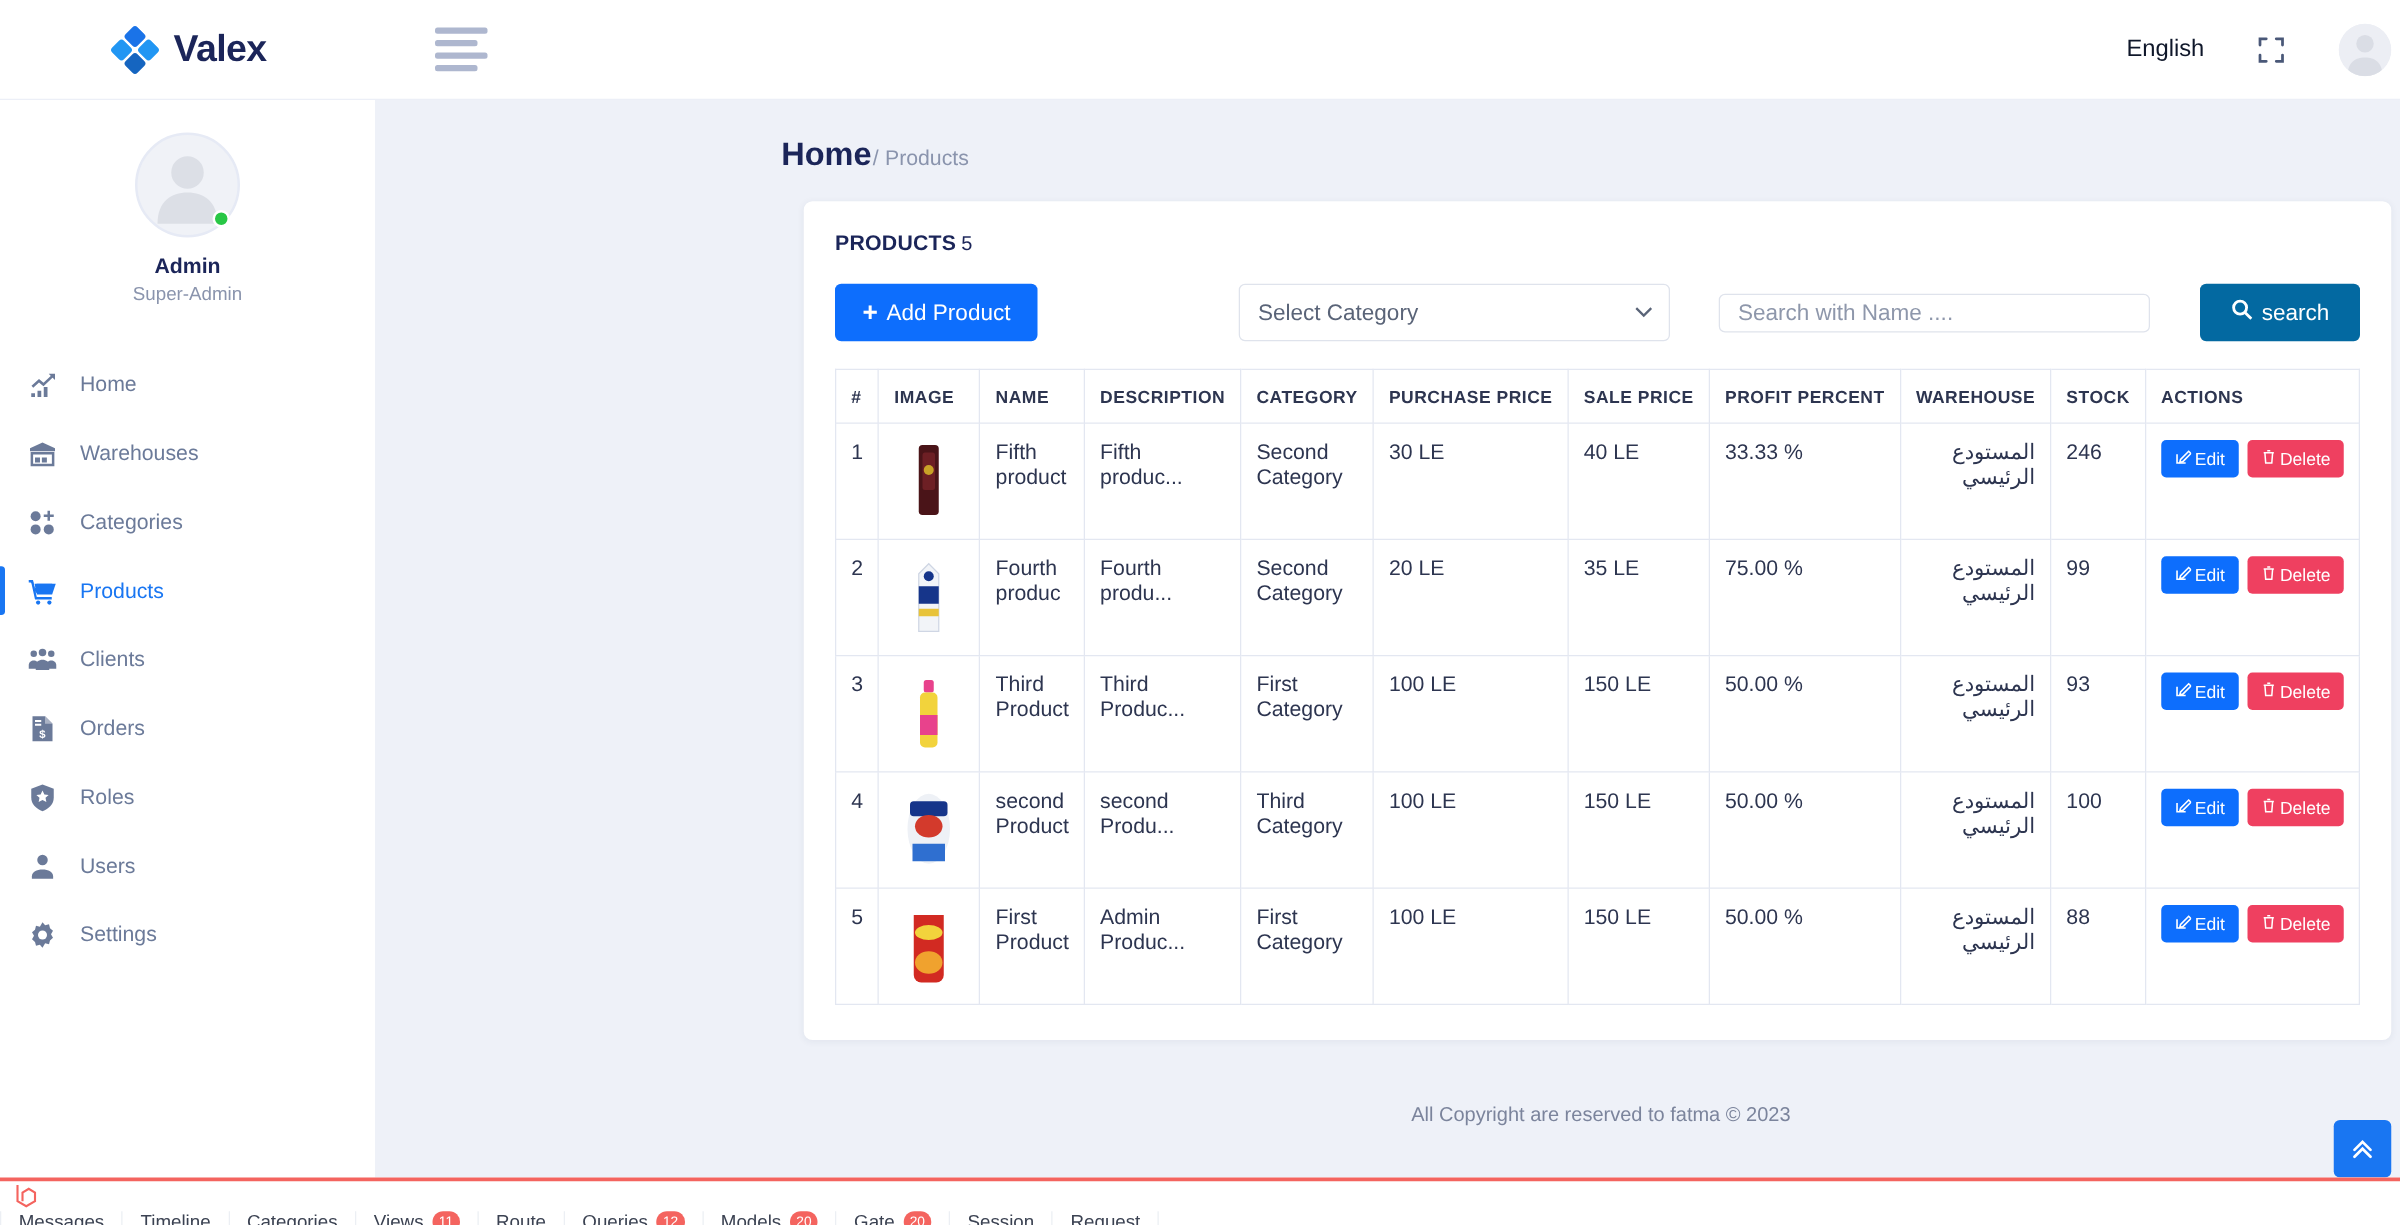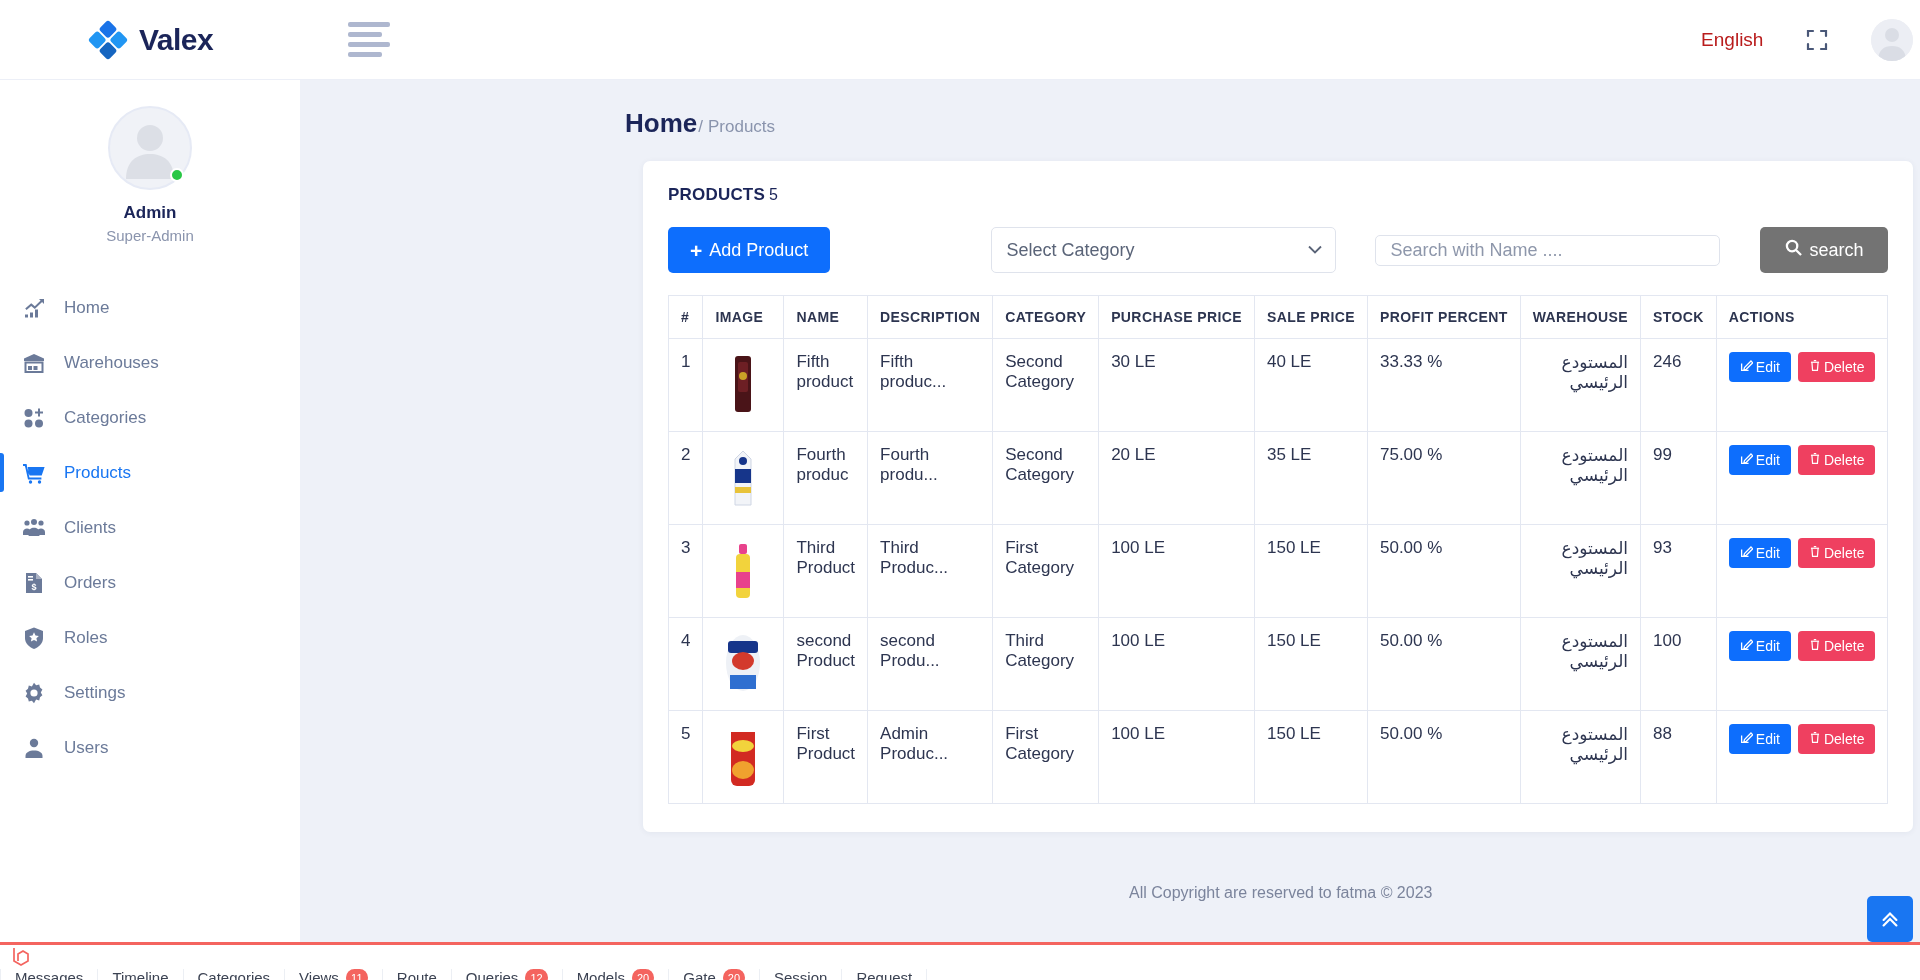--- a/index.html
+++ b/index.html
@@ -62,21 +62,21 @@
     justify-content: space-between; padding: 0 48px 0 48px;
     border-bottom: 1px solid #eceff7;
   }
   .hamburger { display: flex; flex-direction: column; gap: 5px; cursor: pointer; }
   .hamburger span { height: 5px; border-radius: 2px; background: #aeb7cf; display: block; }
   .hamburger span:nth-child(1) { width: 42px; }
   .hamburger span:nth-child(2) { width: 34px; }
   .hamburger span:nth-child(3) { width: 42px; }
   .hamburger span:nth-child(4) { width: 34px; }
   .topbar-right { display: flex; align-items: center; gap: 42px; }
-  .lang-link { color: #b91c1c; font-size: 19px; cursor: pointer; }
+  .lang-link { color: #0f172a; font-size: 19px; cursor: pointer; }
   .expand-icon { width: 24px; height: 24px; cursor: pointer; }
   .topbar-avatar {
     width: 42px; height: 42px; border-radius: 50%; background: #eceef4;
     display: flex; align-items: center; justify-content: center; overflow: hidden;
     cursor: pointer;
   }
 
   .content { flex: 1; overflow: hidden; padding: 0 0 0 0; }
   .breadcrumb { padding: 28px 0 0 325px; display: flex; align-items: baseline; }
   .bc-home { font-size: 26px; font-weight: bold; color: #1b2559; cursor: pointer; }
@@ -110,21 +110,21 @@
     position: absolute; right: 14px; top: 50%; transform: translateY(-50%);
     pointer-events: none; color: #5a6478; font-size: 13px;
   }
   .search-input {
     width: 345px; height: 31px; border: 1px solid #dfe3ec; border-radius: 5px;
     background: #fff; font-size: 18px; color: #c2410c; padding: 0 14px;
     margin-left: 9px; font-family: "Liberation Sans", sans-serif;
   }
   .search-input::placeholder { color: #8e97ab; }
   .btn-search {
-    margin-left: 10px; background: #737373; color: #fff; border: none;
+    margin-left: 10px; background: #0369a1; color: #fff; border: none;
     border-radius: 5px; height: 46px; width: 128px; font-size: 18px;
     cursor: pointer; display: flex; align-items: center; justify-content: center;
     gap: 7px; font-family: "Liberation Sans", sans-serif;
   }
 
   table.products { width: 100%; border-collapse: collapse; margin-top: 22px; }
   table.products th {
     text-align: left; font-size: 14px; font-weight: bold; color: #2d3550;
     letter-spacing: .4px; padding: 13px 12px; border: 1px solid #e3e7f1;
     vertical-align: middle; white-space: nowrap;
@@ -295,35 +295,35 @@
             <path d="M12 1.5l9 3.5v7c0 5.5-4 9-9 11-5-2-9-5.5-9-11v-7z"></path>
             <path d="M12 6.3l1.5 3.2 3.4.4-2.5 2.3.7 3.4-3.1-1.7-3.1 1.7.7-3.4-2.5-2.3 3.4-.4z" fill="#fff"></path>
           </svg>
         </span>
         <span>Roles</span>
       </div>
 
       <div class="nav-item">
         <span class="nav-icon">
           <svg width="24" height="24" viewBox="0 0 24 24" fill="#6b7a99">
+            <circle cx="12" cy="7" r="4.2"></circle>
+            <path d="M3.5 22v-2c0-3.4 3.8-5.4 8.5-5.4s8.5 2 8.5 5.4v2z"></path>
+          </svg>
+        </span>
+        <span>Users</span>
+      </div>
+
+      <div class="nav-item">
+        <span class="nav-icon">
+          <svg width="24" height="24" viewBox="0 0 24 24" fill="#6b7a99">
             <path d="M12 1.8l2.1 2.4 3.1-.8.8 3.1 2.4 2.1-1.6 2.8 1.6 2.8-2.4 2.1-.8 3.1-3.1-.8L12 22.2l-2.1-2.4-3.1.8-.8-3.1-2.4-2.1L5.2 12.6 3.6 9.8 6 7.7l.8-3.1 3.1.8z"></path>
             <circle cx="12" cy="12" r="3.6" fill="#fff"></circle>
           </svg>
         </span>
         <span>Settings</span>
-      </div>
-
-      <div class="nav-item">
-        <span class="nav-icon">
-          <svg width="24" height="24" viewBox="0 0 24 24" fill="#6b7a99">
-            <circle cx="12" cy="7" r="4.2"></circle>
-            <path d="M3.5 22v-2c0-3.4 3.8-5.4 8.5-5.4s8.5 2 8.5 5.4v2z"></path>
-          </svg>
-        </span>
-        <span>Users</span>
       </div>
     </nav>
   </aside>
 
   <section class="main">
 
     <header class="topbar">
       <div class="hamburger">
         <span></span>
           <span></span>

